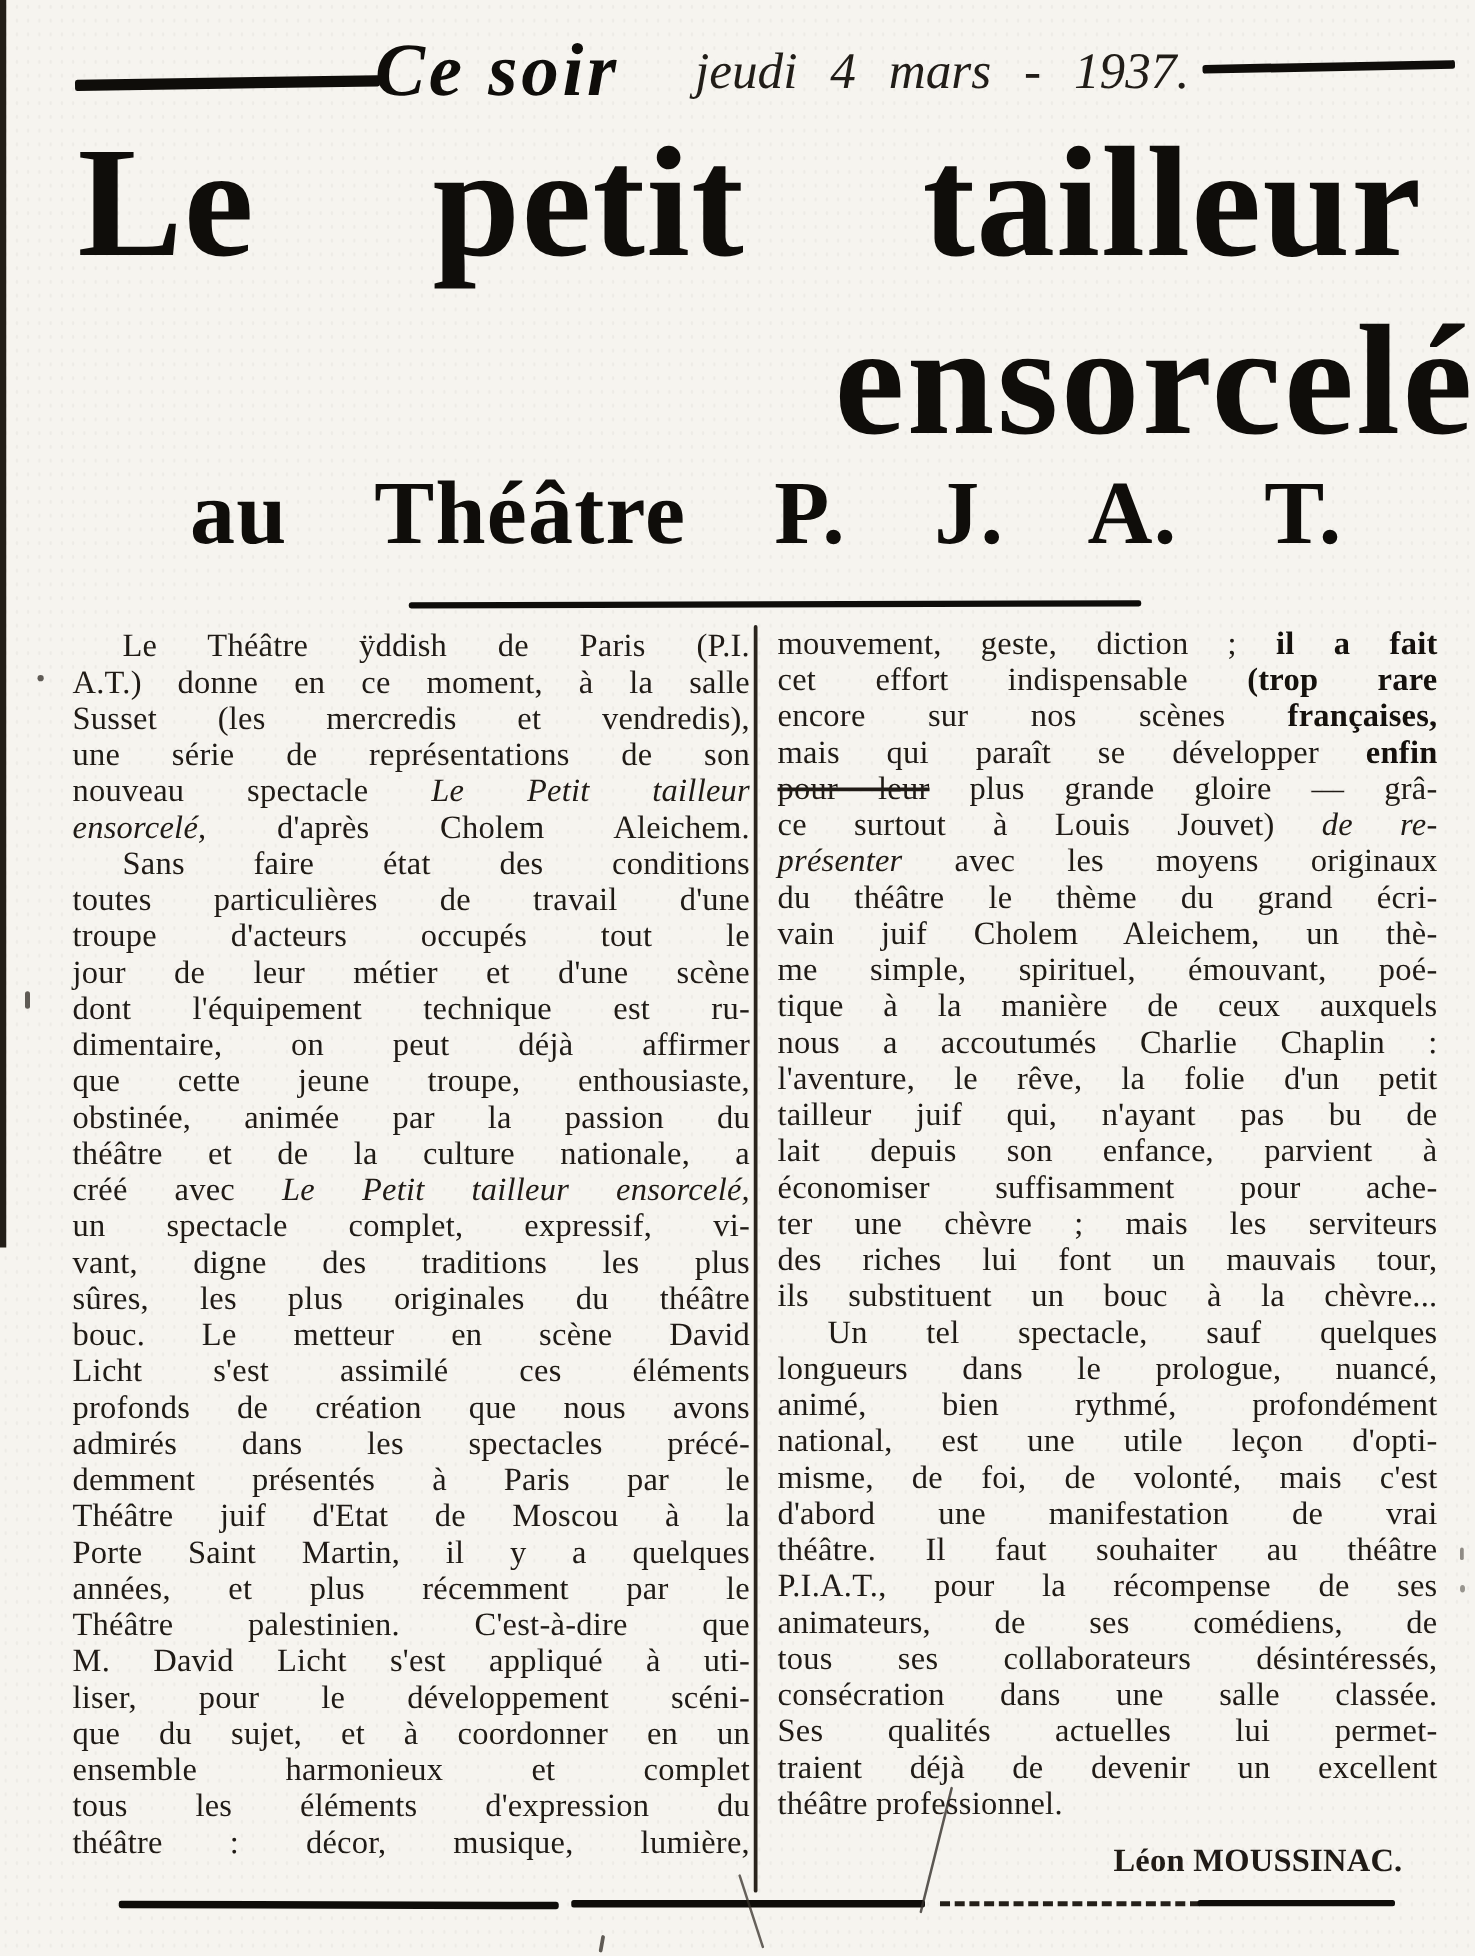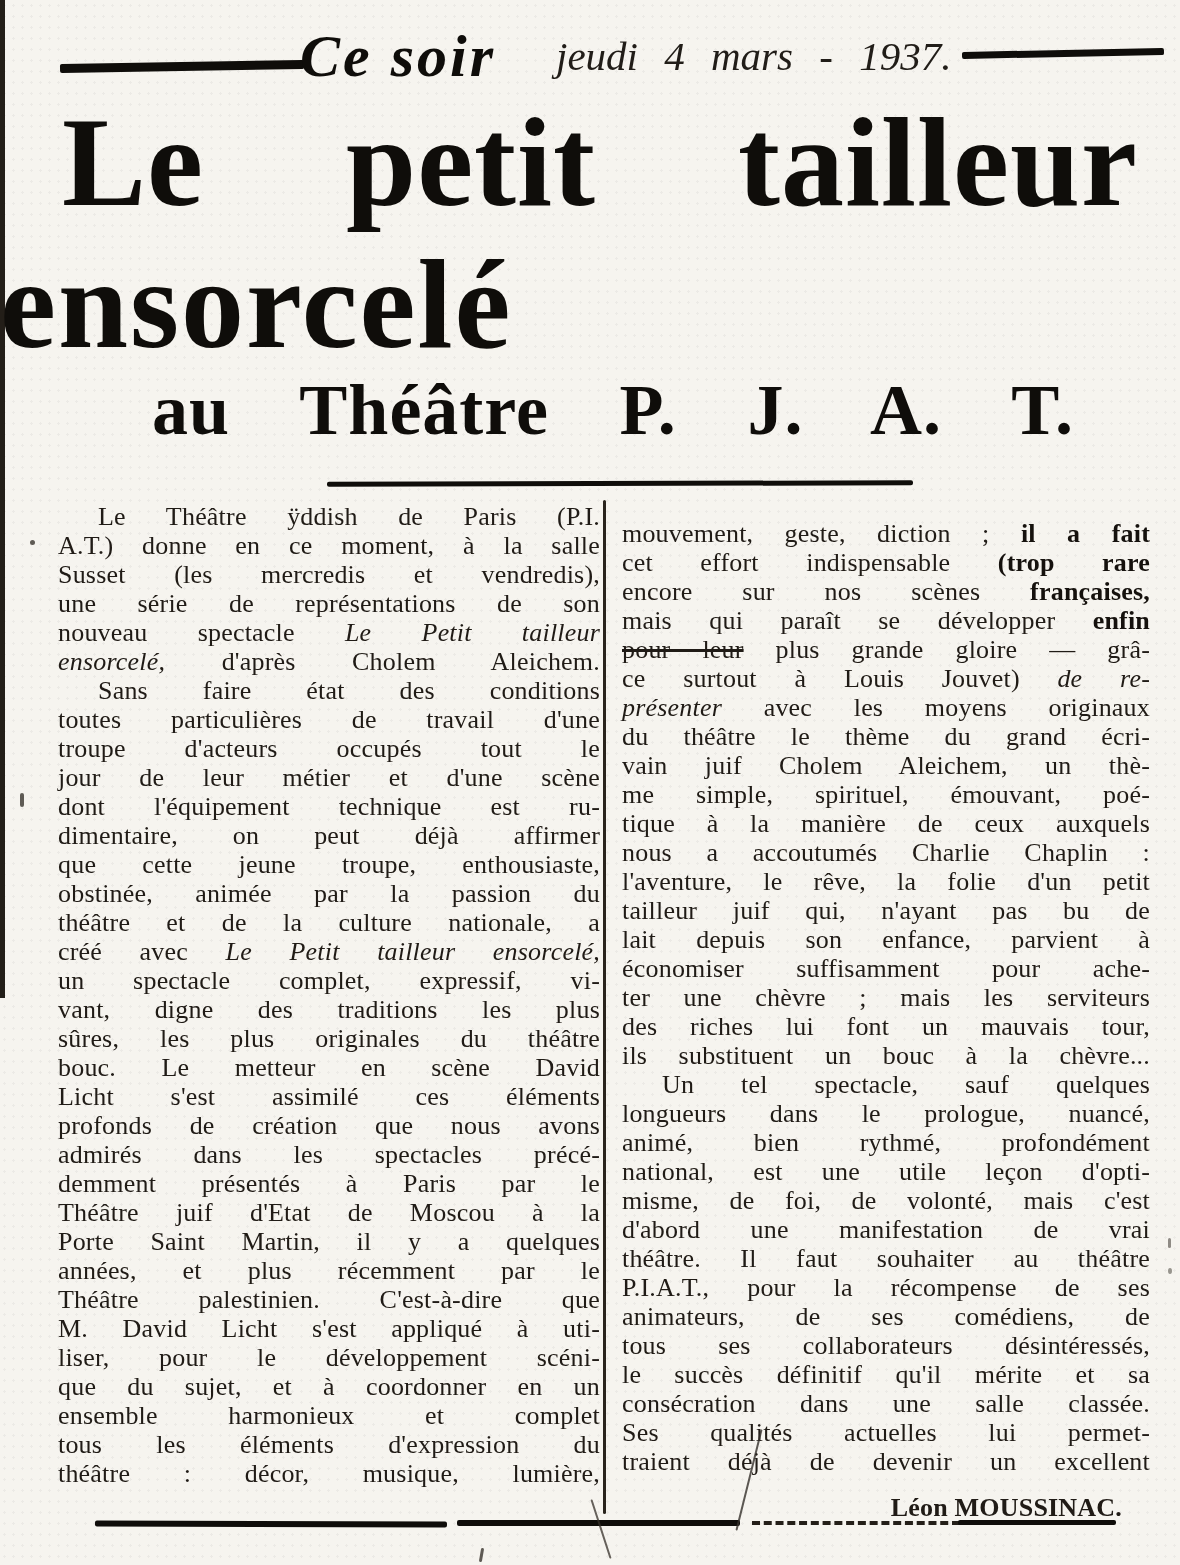--- a/index.html
+++ b/index.html
@@ -35,31 +35,31 @@
     word-spacing:16px;color:#211d18;
   }
   
   .hl{position:absolute;color:var(--ink-heavy);font-weight:700;line-height:1;}
   .hl-1{
     left:62px;right:42px;top:100px;font-size:126px;
     text-align:justify;text-align-last:justify;letter-spacing:1px;
   }
   .hl-2{
     left:0;right:0;top:242px;font-size:126px;
-    text-align:left;letter-spacing:2px;
+    text-align:right;letter-spacing:2px;
   }
   .hl-3{
     left:152px;right:106px;top:374px;font-size:72px;
     text-align:justify;text-align-last:justify;letter-spacing:1px;
   }
   .hl-underline{left:327px;top:481px;width:586px;height:5px;transform:rotate(-0.15deg);}
   
   .column{position:absolute;top:502px;}
   .col-left{left:58px;width:542px;}
-  .col-right{left:622px;top:519px;width:528px;}
+  .col-right{left:622px;top:500px;width:528px;}
   .line{
     height:29px;line-height:29px;font-size:26px;
     text-align:justify;text-align-last:justify;text-justify:inter-word;
     white-space:nowrap;letter-spacing:0.2px;color:#201b16;
   }
   .line span{white-space:normal;}
   .line.indent{padding-left:40px;}
   .line.no-just{text-align-last:left;}
   .line.align-right{text-align-last:right;padding-right:28px;font-weight:700;margin-top:17px;}
   .it{font-style:italic;}
@@ -165,24 +165,24 @@
       <div class="line indent"><span>Un tel spectacle, sauf quelques</span></div>
       <div class="line"><span>longueurs dans le prologue, nuancé,</span></div>
       <div class="line"><span>animé, bien rythmé, profondément</span></div>
       <div class="line"><span>national, est une utile leçon d'opti-</span></div>
       <div class="line"><span>misme, de foi, de volonté, mais c'est</span></div>
       <div class="line"><span>d'abord une manifestation de vrai</span></div>
       <div class="line"><span>théâtre. Il faut souhaiter au théâtre</span></div>
       <div class="line"><span>P.I.A.T., pour la récompense de ses</span></div>
       <div class="line"><span>animateurs, de ses comédiens, de</span></div>
       <div class="line"><span>tous ses collaborateurs désintéressés,</span></div>
-      <div class="line"><span>le succès définitif qu'il mérite et sa</span></div>
       <div class="line"><span>consécration dans une salle classée.</span></div>
       <div class="line"><span>Ses qualités actuelles lui permet-</span></div>
       <div class="line"><span>traient déjà de devenir un excellent</span></div>
+      <div class="line no-just"><span>théâtre professionnel.</span></div>
       <div class="line align-right"><span>Léon MOUSSINAC.</span></div>
     </div>
   <div class="right-edge-rule"></div>
 
   <div class="rule bot-1"></div>
   <div class="rule bot-2"></div>
   <div class="bot-dash"></div>
   <div class="rule bot-3"></div>
   <div class="crease"></div>
   <div class="crease-2"></div>

